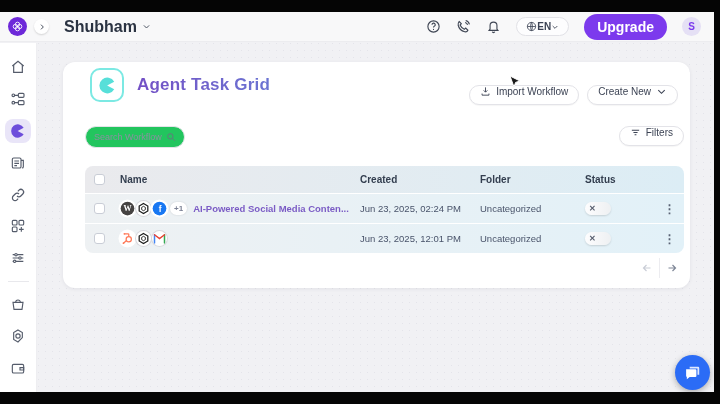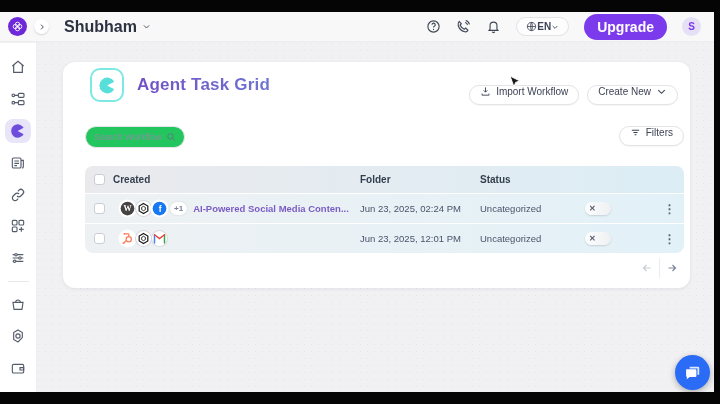--- a/index.html
+++ b/index.html
@@ -261,20 +261,21 @@
             <path d="M4 7h16M7.5 12h9M10 17h4"></path>
           </svg>
         <span>Filters</span>
       </button>
 
       <div class="table">
         <div class="tgrid thead">
           <div class="cb-cell">
               <span class="cb"></span>
             </div>
+          <div style="padding-left:7px">Name</div>
           <div>Created</div>
           <div>Folder</div>
           <div>Status</div>
           <div></div>
         </div>
 
         <div class="tgrid trow">
           <div class="cb-cell">
               <span class="cb"></span>
             </div>

